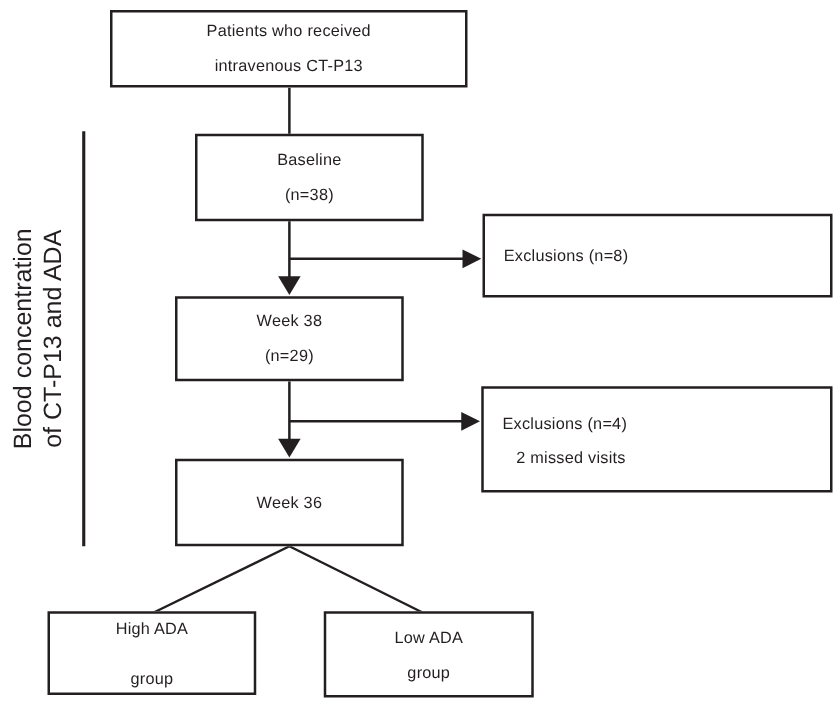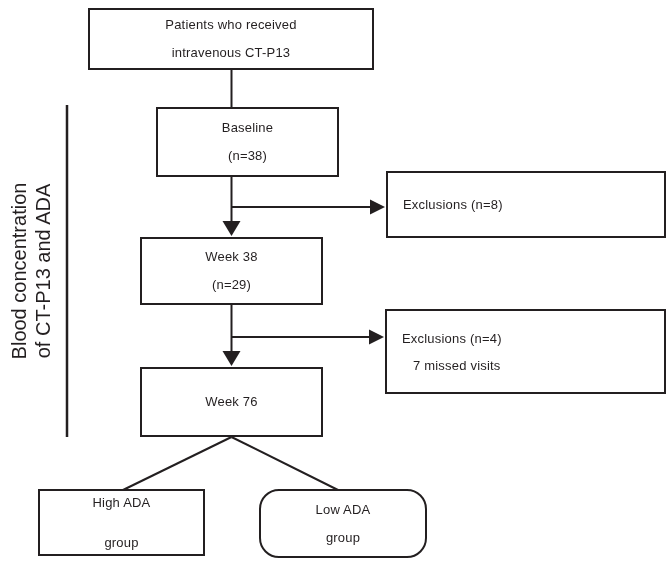--- a/index.html
+++ b/index.html
@@ -46,21 +46,21 @@
   }
   .box.left-align .excl-item { padding-left: 11px; }
 
   #box-patients { left: 88px;  top: 8px;   width: 286px; height: 62px; }
   #box-baseline { left: 156px; top: 107px; width: 183px; height: 70px; }
   #box-week24   { left: 140px; top: 237px; width: 183px; height: 68px; }
   #box-week54   { left: 140px; top: 367px; width: 183px; height: 70px; }
   #box-excl1    { left: 386px; top: 171px; width: 280px; height: 67px; }
   #box-excl2    { left: 385px; top: 293px; width: 281px; height: 85px; margin-top: 16px; }
   #box-high     { left: 38px;  top: 489px; width: 167px; height: 67px; gap: 12px; }
-  #box-low      { left: 259px; top: 489px; width: 168px; height: 69px; border-radius: 20px; }
+  #box-low      { left: 259px; top: 489px; width: 168px; height: 69px; }
 
   .side-label {
     position: absolute;
     left: -139px;
     top: 247px;
     width: 340px;
     height: 48px;
     transform: rotate(-90deg);
     transform-origin: 50% 50%;
     text-align: center;
@@ -110,30 +110,30 @@
     <div>Baseline</div>
     <div>(n=38)</div>
   </div>
 
   <div class="box" id="box-week24">
     <div>Week 38</div>
     <div>(n=29)</div>
   </div>
 
   <div class="box" id="box-week54">
-    <div>Week 76</div>
+    <div>Week 36</div>
   </div>
 
   <div class="box left-align" id="box-excl1">
     <div>Exclusions (n=8)</div>
   </div>
 
   <div class="box left-align" id="box-excl2">
     <div>Exclusions (n=4)</div>
-    <div class="excl-item">7 missed visits</div>
+    <div class="excl-item">2 missed visits</div>
   </div>
 
   <div class="box" id="box-high">
     <div>High ADA</div>
     <div>group</div>
   </div>
 
   <div class="box" id="box-low">
     <div>Low ADA</div>
     <div>group</div>

